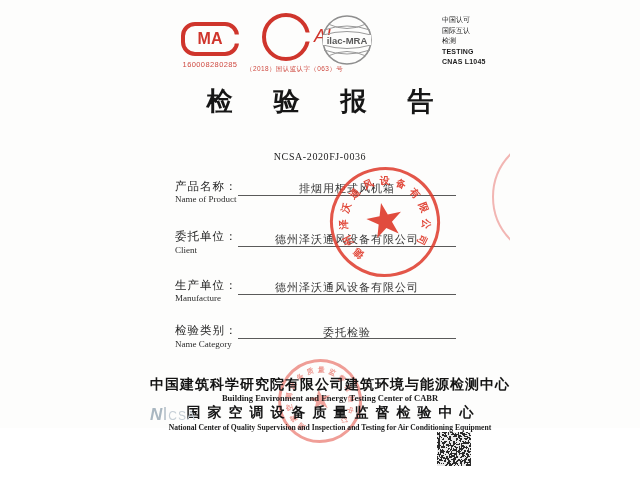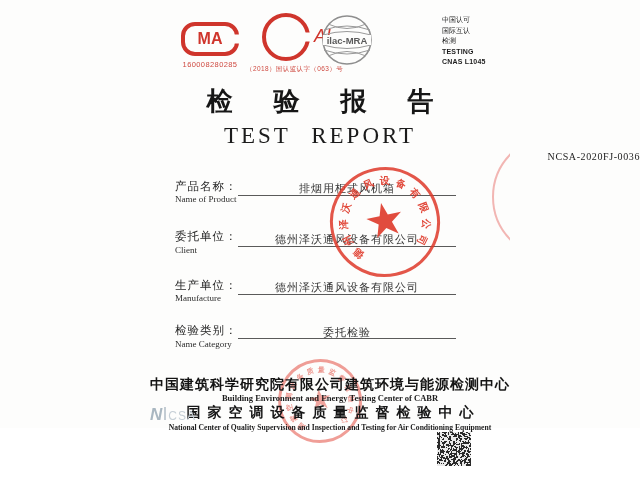--- a/index.html
+++ b/index.html
@@ -23,21 +23,21 @@
   .cnas-wrap{left:366px;top:23px;width:70px;height:36px;}
   .cnas-side{position:absolute;left:442px;top:15px;text-align:left;color:#1d1d1d;font-size:7px;line-height:10.5px;white-space:nowrap;}
   .cnas-side .b{font-weight:bold;letter-spacing:.2px;}
 
   
   .title-zh{position:absolute;left:0;top:84px;width:640px;text-align:center;font-size:26px;font-weight:bold;
             color:#161616;letter-spacing:41px;padding-left:41px;box-sizing:border-box;white-space:nowrap;}
   .title-en{position:absolute;left:0;top:123px;width:640px;text-align:center;
             font-family:"Liberation Serif","DejaVu Serif",serif;font-size:23px;color:#1b1b1b;
             letter-spacing:3px;word-spacing:12px;white-space:nowrap;}
-  .report-no{position:absolute;left:0;top:151px;width:640px;text-align:right;
+  .report-no{position:absolute;left:0;top:151px;width:640px;text-align:center;
              font-family:"Liberation Serif","DejaVu Serif",serif;font-size:10px;color:#222;letter-spacing:.6px;}
 
   
   .f-label-zh{position:absolute;left:175px;font-size:11.5px;color:#262626;letter-spacing:1px;white-space:nowrap;}
   .f-label-en{position:absolute;left:175px;font-family:"Liberation Serif","DejaVu Serif",serif;
               font-size:9px;color:#2b2b2b;white-space:nowrap;}
   .f-line{position:absolute;left:238px;width:218px;border-bottom:1.3px solid #5a5a5a;}
   .f-value{position:absolute;left:238px;width:218px;text-align:center;font-size:11px;color:#333;
            letter-spacing:1px;white-space:nowrap;}
 
@@ -110,21 +110,20 @@
 
   <div class="cnas-side">
     <div>中国认可</div>
     <div>国际互认</div>
     <div>检测</div>
     <div class="b">TESTING</div>
     <div class="b">CNAS L1045</div>
   </div>
 
   <div class="title-zh">检验报告</div>
-  <div class="title-en">TEST REPORT</div>
   <div class="report-no">NCSA-2020FJ-0036</div>
 
   <div class="f-label-zh" style="top:179px">产品名称：</div>
   <div class="f-label-en" style="top:194px">Name of Product</div>
   <div class="f-value" style="top:181px">排烟用柜式风机箱</div>
   <div class="f-line" style="top:195px"></div>
 
   <div class="f-label-zh" style="top:229px">委托单位：</div>
   <div class="f-label-en" style="top:245px">Client</div>
   <div class="f-value" style="top:232px">德州泽沃通风设备有限公司</div>

